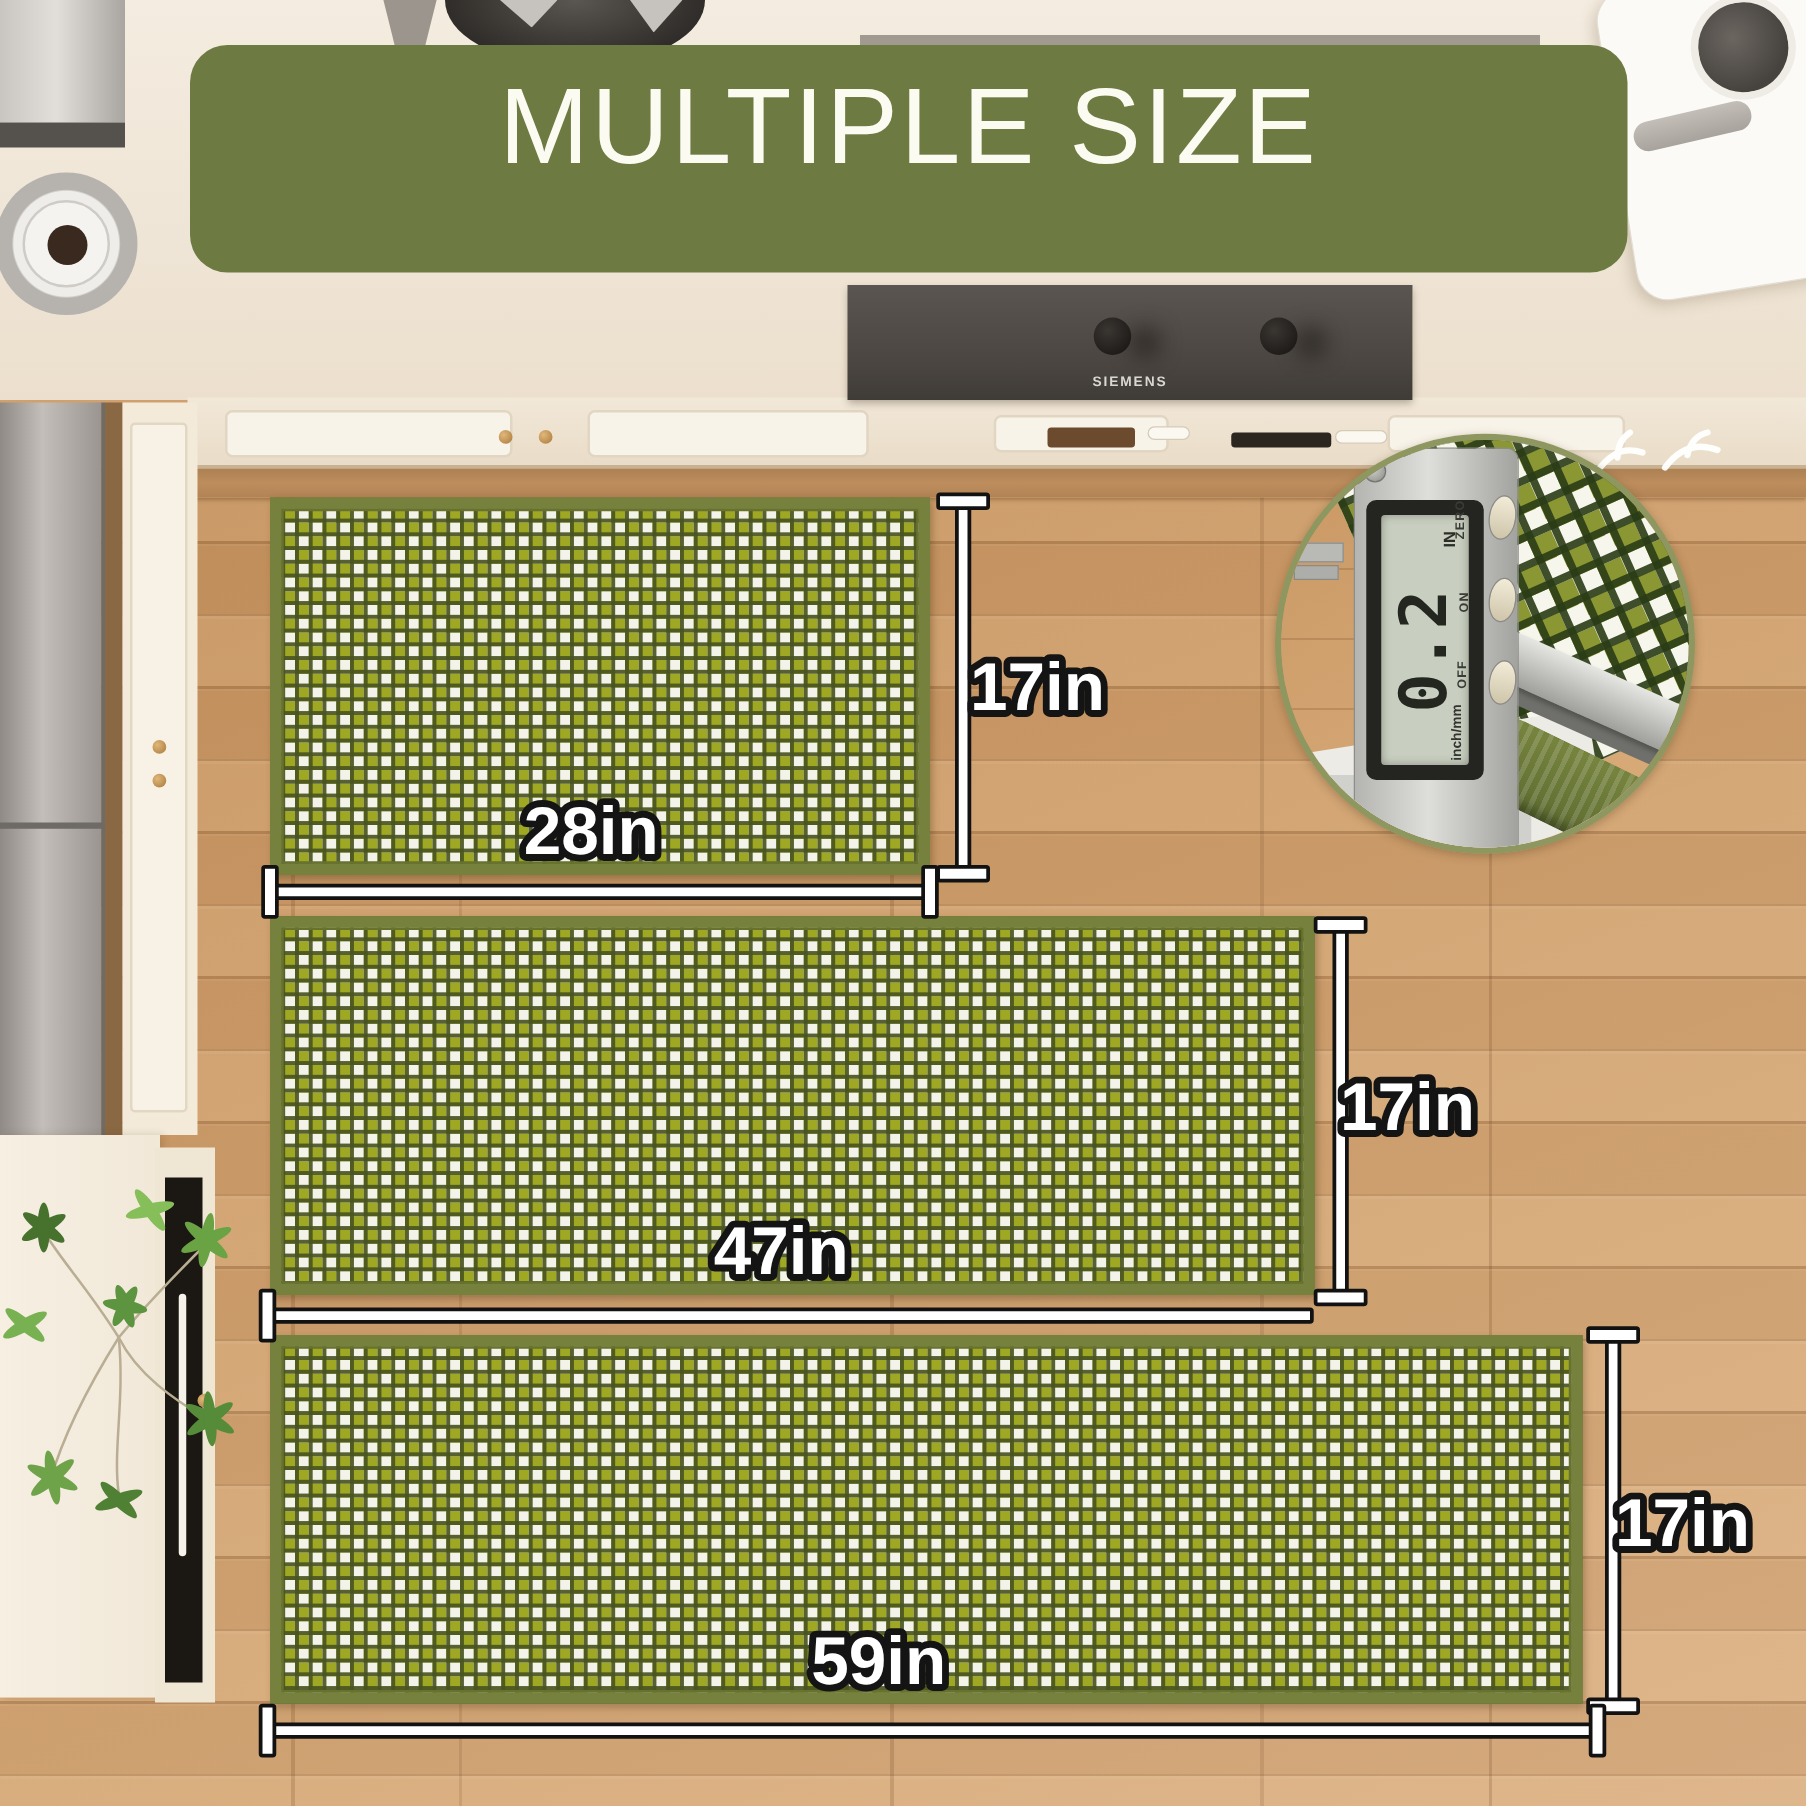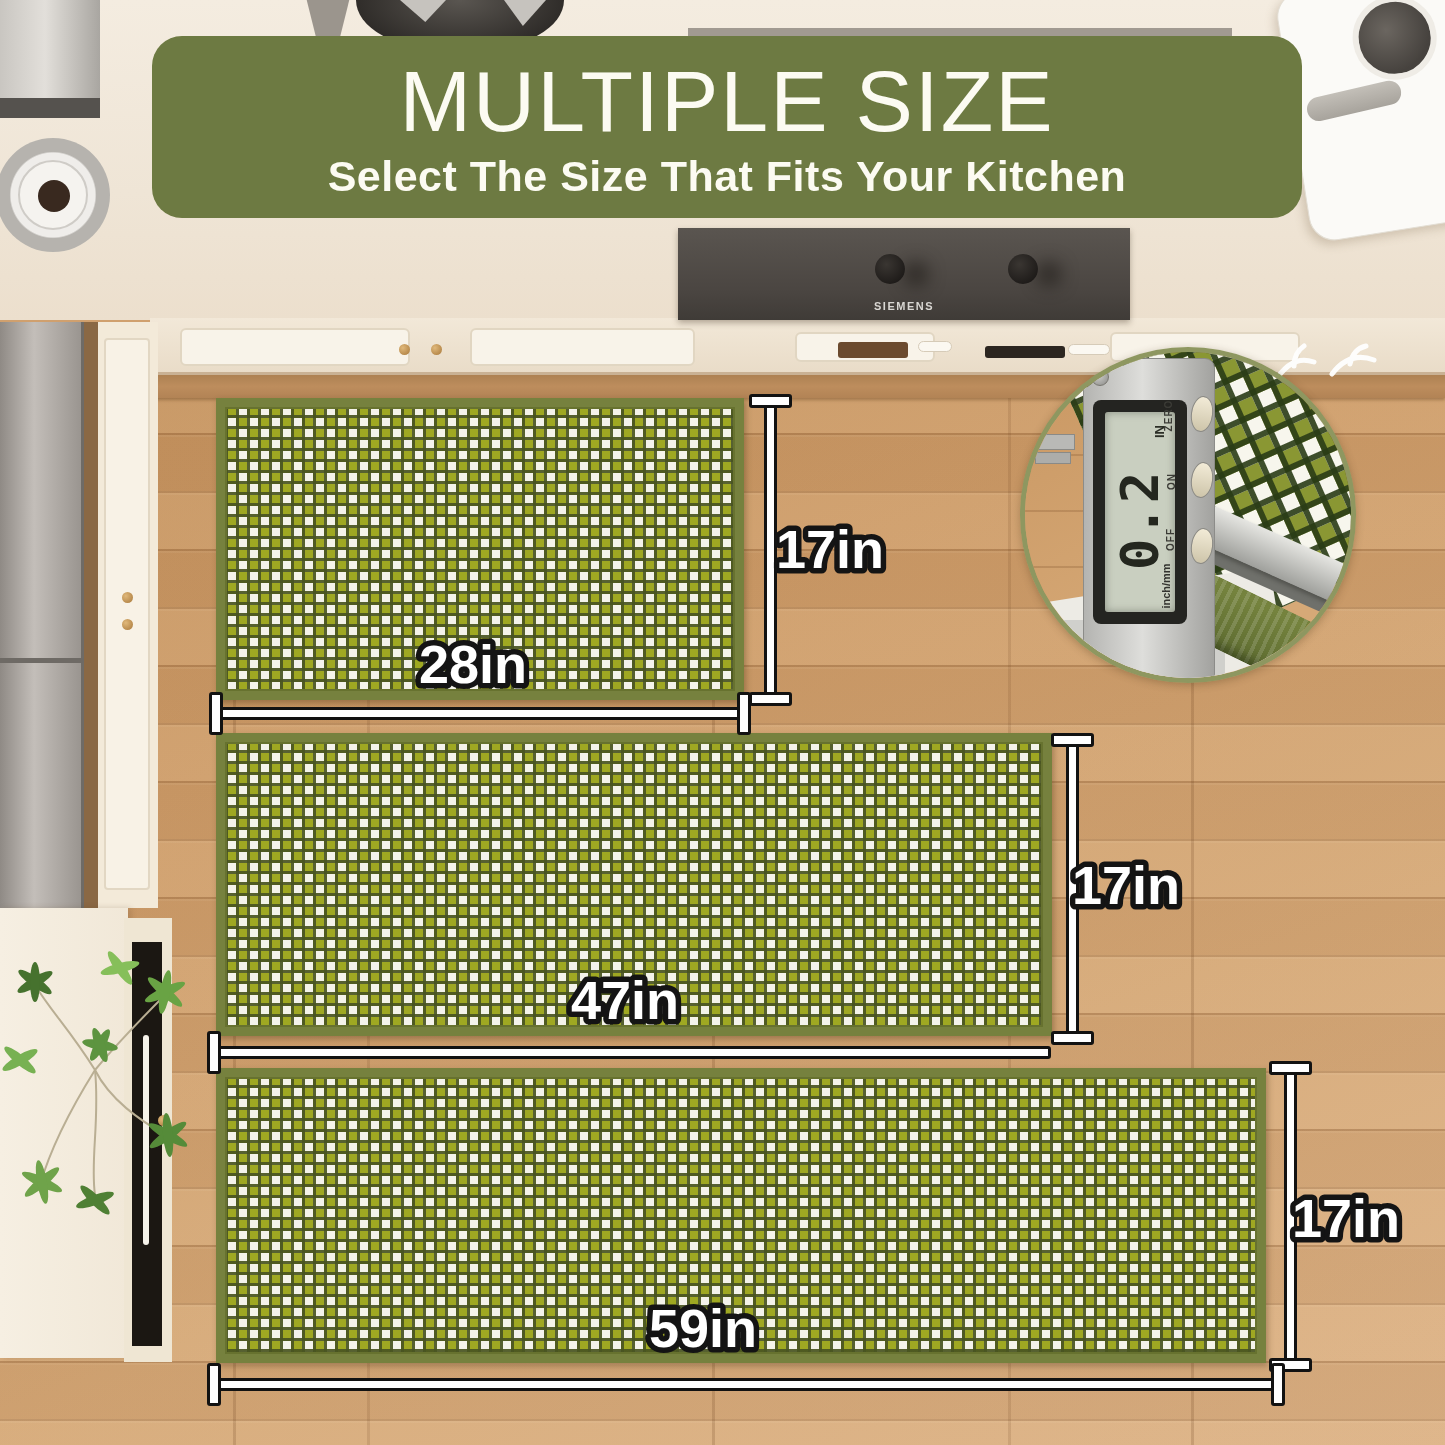--- a/index.html
+++ b/index.html
@@ -312,21 +312,20 @@
     </svg>
   <svg class="dlabel" style="left:598px;top:1285px;" width="210" height="86" viewBox="0 0 210 86">
     <text x="105" y="62" text-anchor="middle">59in</text>
     </svg>
   <svg class="dlabel" style="left:1261px;top:1175px;" width="170" height="86" viewBox="0 0 170 86">
     <text x="85" y="62" text-anchor="middle">17in</text>
     </svg>
 
   <div class="banner" style="background:#6d7a42;">
     <div class="banner-title">MULTIPLE SIZE</div>
-    <div class="banner-sub">Select The Size That Fits Your Kitchen</div>
   </div>
 
   <div class="inset">
     <div class="inset-wood"></div>
     <div class="inset-mat"></div>
     <div class="inset-white"></div>
     <div class="cal-lower"></div>
     <div class="jaw-dark"></div>
     <div class="mat-roll"></div>
     <div class="jaw"></div>

